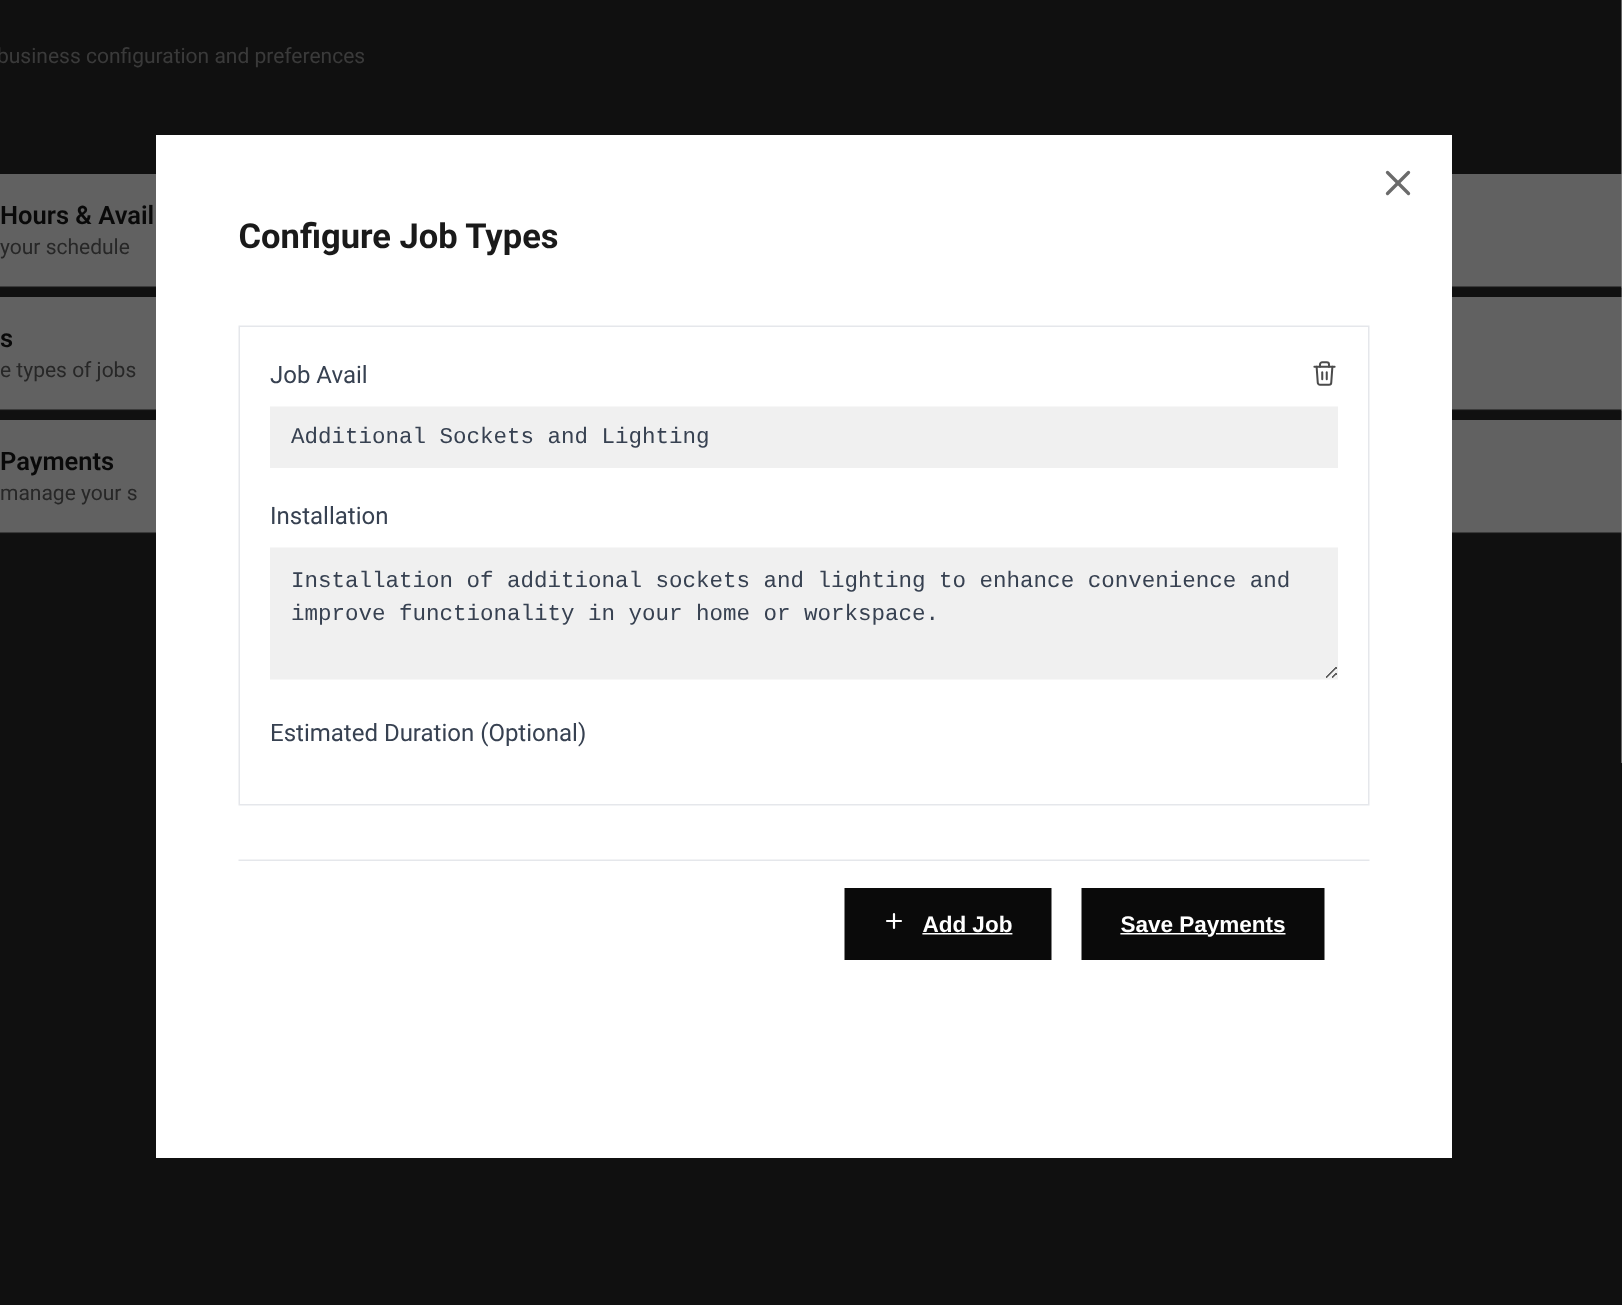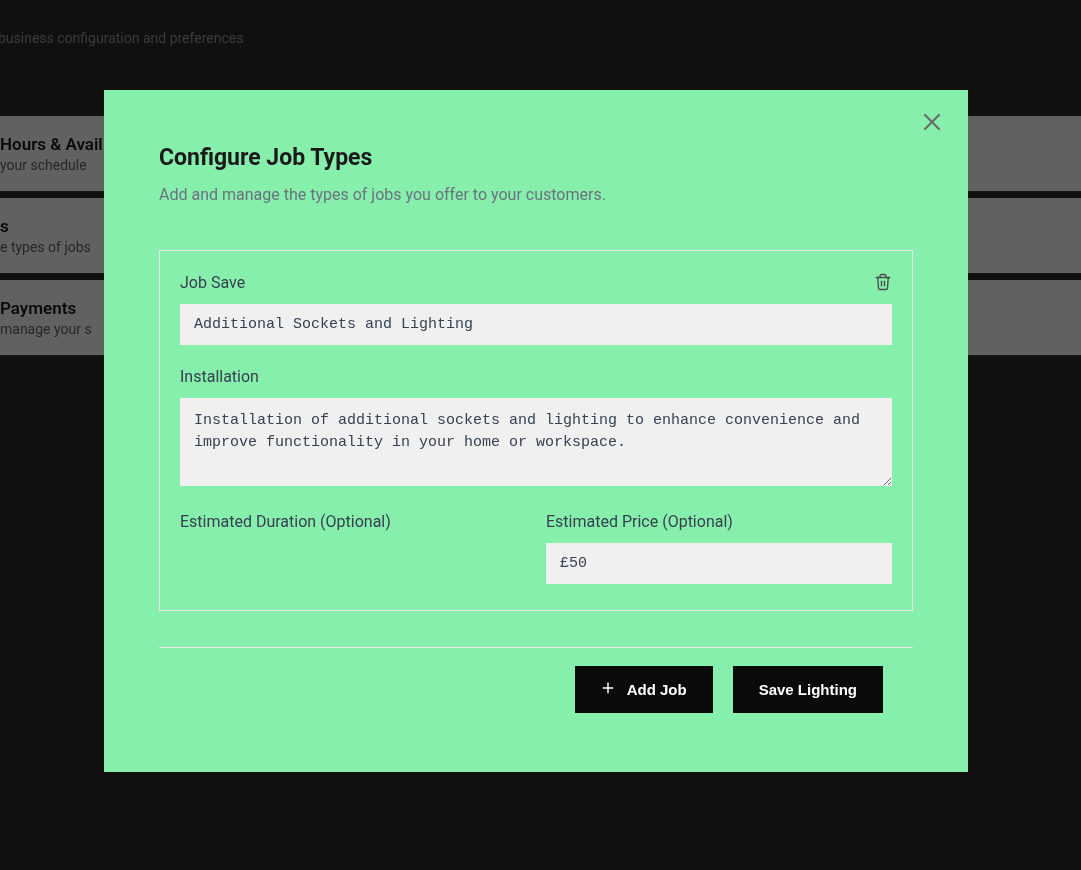--- a/index.html
+++ b/index.html
@@ -11,42 +11,42 @@
   .bg-strip { background: #fff; border-bottom: 1px solid #333; padding: 18px 0 18px 0; }
   .bg-strip-inner { margin-left: -40px; padding-left: 40px; }
   .bg-title { font-size: 17px; font-weight: 600; color: #1a1a1a; }
   .bg-sub { font-size: 14px; color: #666; margin-top: 3px; }
   .bg-head { color: #999; font-size: 14px; padding: 30px 0 10px 0; margin-left: -2px; }
 
   
   .overlay { position: absolute; inset: 0; background: rgba(0,0,0,0.62); }
 
   
-  .modal { position: absolute; left: 104px; top: 90px; width: 864px; height: 682px; background: #86efac; display: flex; flex-direction: column; }
+  .modal { position: absolute; left: 104px; top: 90px; width: 864px; height: 682px; background: #ffffff; display: flex; flex-direction: column; }
   .modal-close { position: absolute; top: 20px; right: 24px; cursor: pointer; color: #6b6b6b; }
   .modal-close svg { width: 24px; height: 24px; }
 
   .modal-body { padding: 54px 55px 0 55px; flex: 1; display: flex; flex-direction: column; }
   .modal-title { font-size: 23px; font-weight: 700; color: #1a1a1a; }
   .modal-sub { font-size: 16px; color: #6b7280; margin-top: 14px; }
 
   .card { border: 1px solid #e5e7eb; margin-top: 46px; padding: 22px 20px 26px 20px; position: relative; }
   .trash { position: absolute; top: 22px; right: 20px; cursor: pointer; color: #4b4b4b; }
   .trash svg { width: 18px; height: 18px; }
 
   .field-label { font-size: 16px; color: #374151; margin-bottom: 12px; }
   .field-input { width: 100%; background: #f0f0f0; border: none; padding: 12px 14px; font-size: 15px; color: #374151; font-family: Liberation Mono, monospace; }
   textarea.field-input { height: 88px; resize: both; line-height: 1.45; }
 
   .field-group { margin-bottom: 22px; }
   .two-col { display: flex; gap: 20px; }
   .two-col > div { flex: 1; }
 
   .modal-footer { border-top: 1px solid #e5e7eb; margin-top: 36px; padding: 18px 30px 0 0; display: flex; justify-content: flex-end; gap: 20px; }
-  .btn { background: #0a0a0a; color: #fff; border: none; font-size: 15px; font-weight: 600; padding: 15px 26px; cursor: pointer; display: inline-flex; align-items: center; gap: 12px; }
+  .btn { background: #0a0a0a; color: #fff; border: none; font-size: 15px; font-weight: 600; padding: 15px 26px; cursor: pointer; display: inline-flex; align-items: center; gap: 12px; text-decoration: underline; }
   .btn svg { width: 14px; height: 14px; }
 
   .bg-strips-container { margin-top: 60px; }
   .bg-gap { height: 6px; background: #2a2a2a; }
 </style>
 </head>
 <body>
 
 <div class="bg-page">
   <div class="bg-head">business configuration and preferences</div>
@@ -81,64 +81,59 @@
     <span>
       <svg viewBox="0 0 24 24" fill="none" stroke="currentColor" stroke-width="2.2" stroke-linecap="round">
           <line x1="5" y1="5" x2="19" y2="19"></line>
           <line x1="19" y1="5" x2="5" y2="19"></line>
         </svg>
     </span>
   </div>
 
   <div class="modal-body">
     <h2 class="modal-title">Configure Job Types</h2>
-    <p class="modal-sub">Add and manage the types of jobs you offer to your customers.</p>
 
     <div class="card">
       <div class="trash">
         <span>
           <svg viewBox="0 0 24 24" fill="none" stroke="currentColor" stroke-width="1.8" stroke-linecap="round" stroke-linejoin="round">
               <polyline points="3 6 5 6 21 6"></polyline>
               <path d="M19 6l-1 14a2 2 0 0 1-2 2H8a2 2 0 0 1-2-2L5 6"></path>
               <path d="M10 11v6"></path>
               <path d="M14 11v6"></path>
               <path d="M8 6V4a2 2 0 0 1 2-2h4a2 2 0 0 1 2 2v2"></path>
             </svg>
         </span>
       </div>
 
       <div class="field-group">
-        <div class="field-label">Job Save</div>
+        <div class="field-label">Job Avail</div>
         <input type="text" class="field-input" value="Additional Sockets and Lighting" style="">
       </div>
 
       <div class="field-group">
         <div class="field-label">Installation</div>
         <textarea class="field-input" style="">Installation of additional sockets and lighting to enhance convenience and improve functionality in your home or workspace.</textarea>
       </div>
 
       <div class="two-col">
         <div>
           <div class="field-label">Estimated Duration (Optional)</div>
-        </div>
-        <div>
-          <div class="field-label">Estimated Price (Optional)</div>
-          <input type="text" class="field-input" value="£50" style="">
         </div>
       </div>
     </div>
 
     <div class="modal-footer">
       <button class="btn">
         <span>
           <svg viewBox="0 0 24 24" fill="none" stroke="currentColor" stroke-width="2.5" stroke-linecap="round">
               <line x1="12" y1="4" x2="12" y2="20"></line>
               <line x1="4" y1="12" x2="20" y2="12"></line>
             </svg>
         </span>
         <span>Add Job</span>
       </button>
       <button class="btn">
-        <span>Save Lighting</span>
+        <span>Save Payments</span>
       </button>
     </div>
   </div>
 </div>
 
 </body></html>

